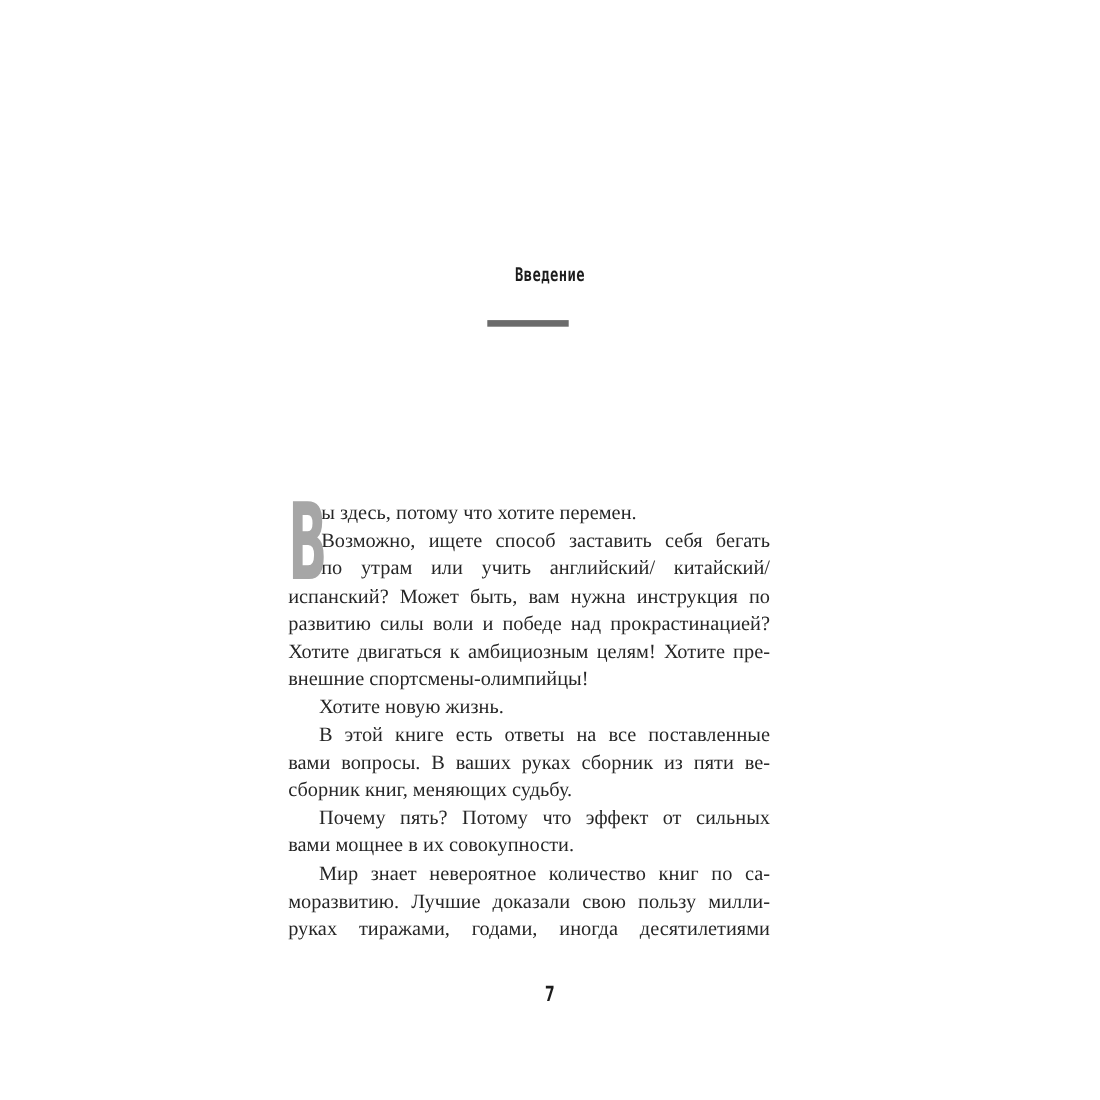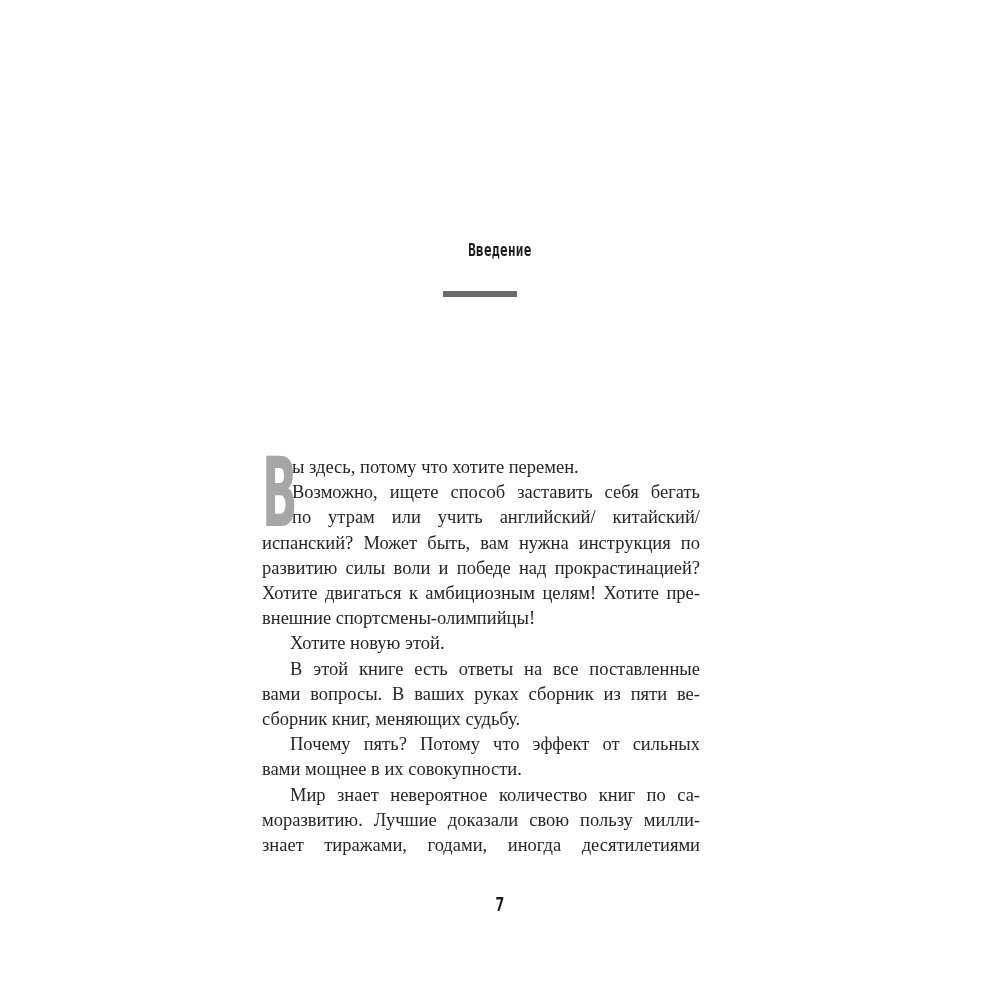--- a/index.html
+++ b/index.html
@@ -93,28 +93,28 @@
   <div class="body-text">
     <span class="drop-cap">В</span>
 
   <div class="line no-just pad">ы здесь, потому что хотите перемен.</div>
       <div class="line pad">Возможно, ищете способ заставить себя бегать</div>
       <div class="line pad">по утрам или учить английский/ китайский/</div>
       <div class="line">испанский? Может быть, вам нужна инструкция по</div>
       <div class="line">развитию силы воли и победе над прокрастинацией?</div>
       <div class="line">Хотите двигаться к амбициозным целям! Хотите пре-</div>
       <div class="line no-just">внешние спортсмены-олимпийцы!</div>
-      <div class="line no-just indent">Хотите новую этой.</div>
+      <div class="line no-just indent">Хотите новую жизнь.</div>
       <div class="line indent">В этой книге есть ответы на все поставленные</div>
       <div class="line">вами вопросы. В ваших руках сборник из пяти ве-</div>
       <div class="line no-just">сборник книг, меняющих судьбу.</div>
       <div class="line indent">Почему пять? Потому что эффект от сильных</div>
       <div class="line no-just">вами мощнее в их совокупности.</div>
       <div class="line indent">Мир знает невероятное количество книг по са-</div>
       <div class="line">моразвитию. Лучшие доказали свою пользу милли-</div>
-      <div class="line">знает тиражами, годами, иногда десятилетиями</div>
+      <div class="line">руках тиражами, годами, иногда десятилетиями</div>
     </div>
 
   <div class="page-number">
     <span class="squeeze">7</span>
   </div>
 
 </div>
 
 </body></html>

